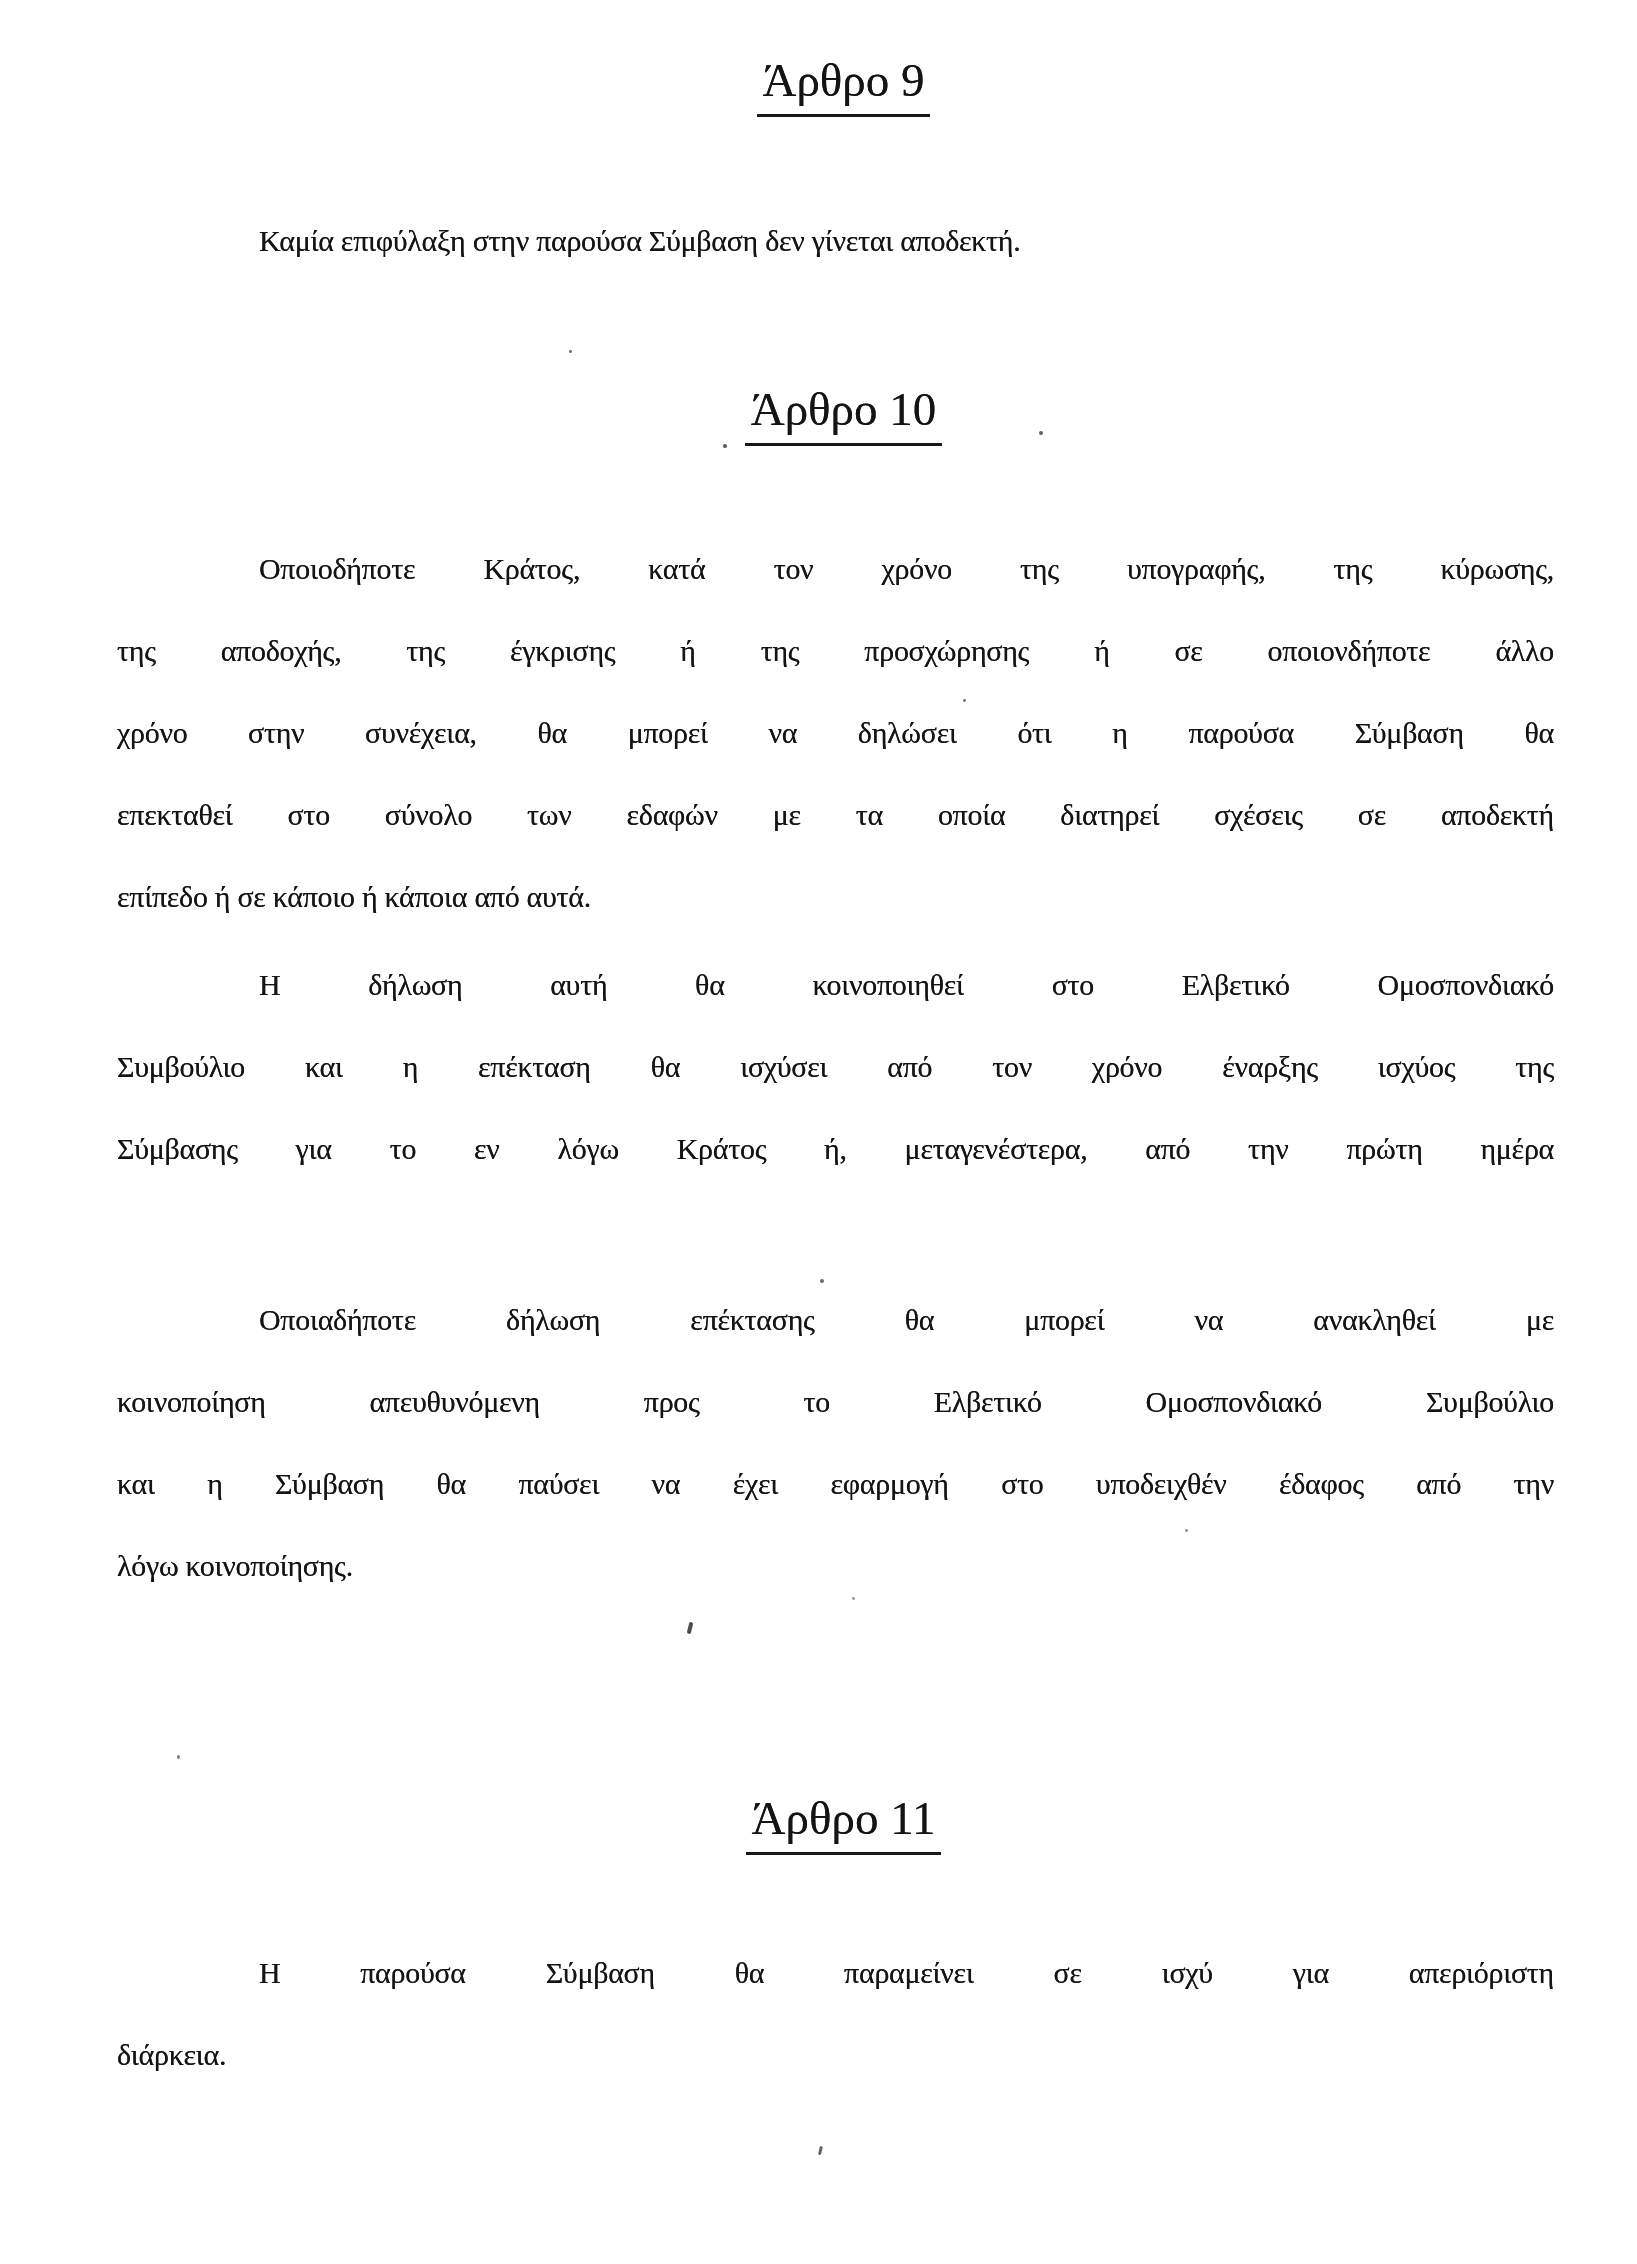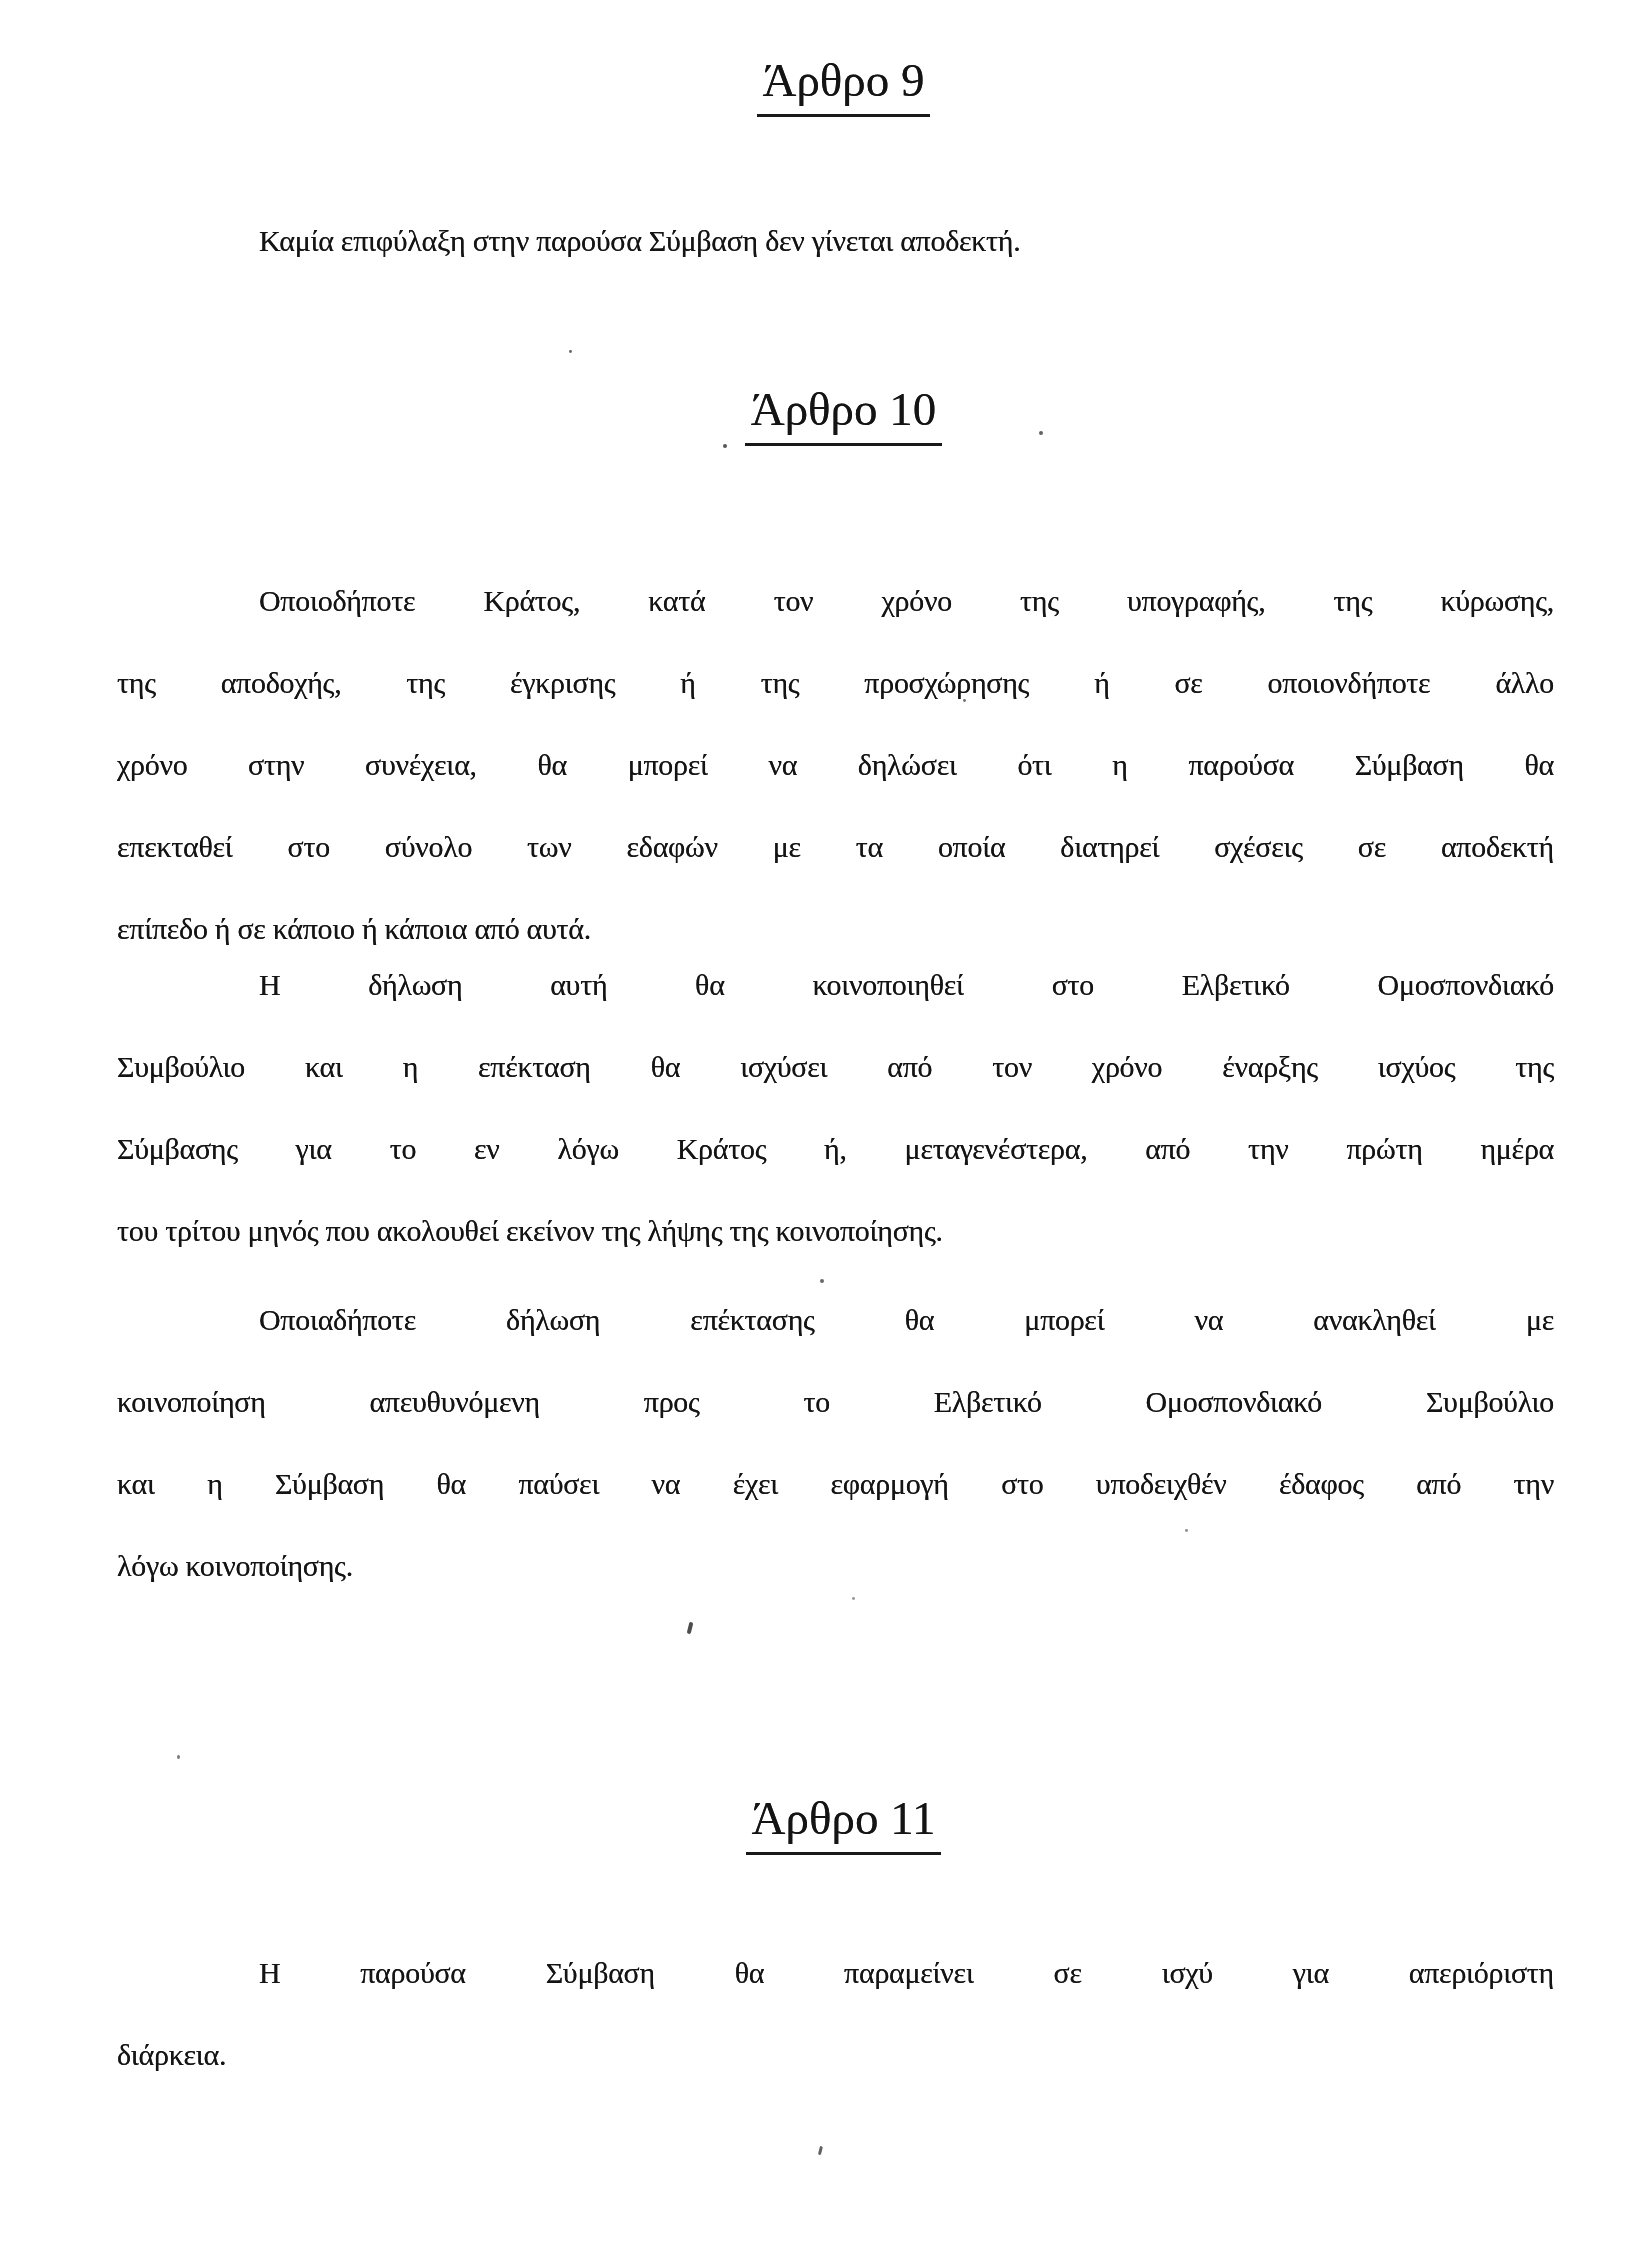--- a/index.html
+++ b/index.html
@@ -78,33 +78,32 @@
     <span class="u">Άρθρο 9</span>
   </h2>
   <div class="para" style="top:200px">
     <div class="line last indent">Καμία επιφύλαξη στην παρούσα Σύμβαση δεν γίνεται αποδεκτή.</div>
   </div>
 
   <h2 class="article-heading" style="top:373px">
     <span class="u">Άρθρο 10</span>
   </h2>
 
-  <div class="para" style="top:560px">
+  <div class="para" style="top:528px">
     <div class="line indent">Οποιοδήποτε Κράτος, κατά τον χρόνο της υπογραφής, της κύρωσης,</div>
     <div class="line">της αποδοχής, της έγκρισης ή της προσχώρησης ή σε οποιονδήποτε άλλο</div>
     <div class="line">χρόνο στην συνέχεια, θα μπορεί να δηλώσει ότι η παρούσα Σύμβαση θα</div>
     <div class="line">επεκταθεί στο σύνολο των εδαφών με τα οποία διατηρεί σχέσεις σε αποδεκτή</div>
     <div class="line last">επίπεδο ή σε κάποιο ή κάποια από αυτά.</div>
   </div>
 
   <div class="para" style="top:944px">
     <div class="line indent">Η δήλωση αυτή θα κοινοποιηθεί στο Ελβετικό Ομοσπονδιακό</div>
     <div class="line">Συμβούλιο και η επέκταση θα ισχύσει από τον χρόνο έναρξης ισχύος της</div>
     <div class="line">Σύμβασης για το εν λόγω Κράτος ή, μεταγενέστερα, από την πρώτη ημέρα</div>
-    <div class="line last">του τρίτου μηνός που ακολουθεί εκείνον της λήψης της κοινοποίησης.</div>
   </div>
 
   <div class="para" style="top:1279px">
     <div class="line indent">Οποιαδήποτε δήλωση επέκτασης θα μπορεί να ανακληθεί με</div>
     <div class="line">κοινοποίηση απευθυνόμενη προς το Ελβετικό Ομοσπονδιακό Συμβούλιο</div>
     <div class="line">και η Σύμβαση θα παύσει να έχει εφαρμογή στο υποδειχθέν έδαφος από την</div>
     <div class="line last">λόγω κοινοποίησης.</div>
   </div>
 
   <h2 class="article-heading" style="top:1782px">

